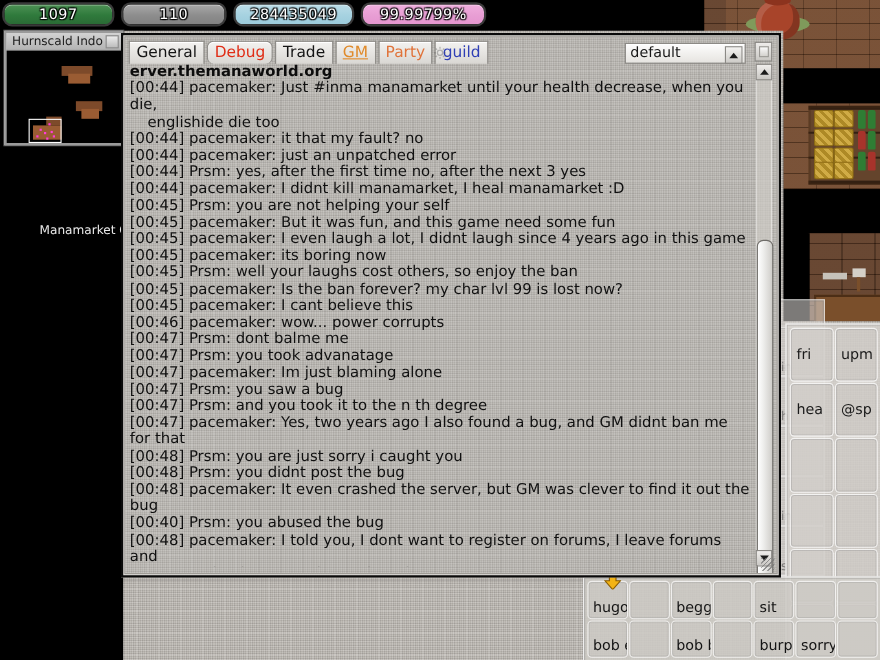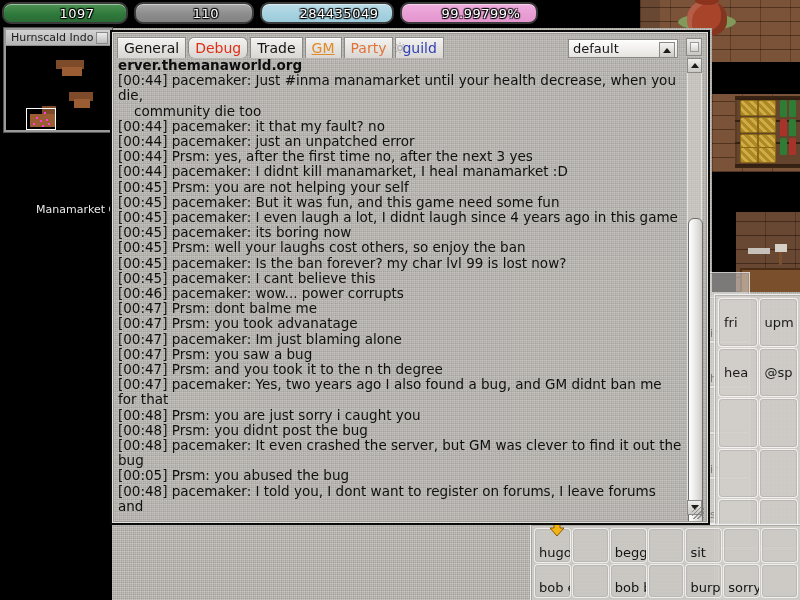--- a/index.html
+++ b/index.html
@@ -54,21 +54,20 @@
   
   .statusbars{position:absolute;left:0;top:0;display:flex;gap:6px;padding:2px 0 0 2px;z-index:40;}
   .sbar{
     position:relative;height:18px;border:2px solid #3a3a3a;border-radius:9px;
     box-shadow:inset 0 1px 0 rgba(255,255,255,.45), 0 1px 0 rgba(0,0,0,.6);
     display:flex;align-items:center;justify-content:center;
     font-size:13px;color:#fff;font-weight:normal;
     text-shadow:1px 1px 1px #000,-1px -1px 1px #000,1px -1px 1px #000,-1px 1px 1px #000;
     font-family:"DejaVu Sans","Liberation Sans",sans-serif;
     letter-spacing:.5px;
-    padding-left:24px;
   }
   .sbar-hp{width:98px;background:linear-gradient(180deg,#4e9255,#2f7a3c 55%,#2a6b35);}
   .sbar-mp{width:92px;background:linear-gradient(180deg,#a9a9a9,#8d8d8d 55%,#828282);}
   .sbar-xp{width:106px;background:linear-gradient(180deg,#bcdde8,#a6d2e0 55%,#9ccbdb);color:#fff;}
   .sbar-job{width:110px;background:linear-gradient(180deg,#f0aede,#e89ed4 55%,#e596cf);color:#fff;}
 
   
   .minimap{
     position:absolute;left:4px;top:28px;width:104px;height:100px;
     background:#e5e5e5;border:2px solid #9a9a9a;
@@ -455,21 +454,21 @@
         <span class="caret">
             <span class="caret-up"></span>
           </span>
       </div>
 
       <div class="chat-btn-tr"></div>
 
       <div class="chatlog">
         <div class="chatline top">erver.themanaworld.org</div>
         <div class="chatline">[00:44] pacemaker: Just #inma manamarket until your health decrease, when you die,</div>
-        <div class="chatline cont">community die too</div>
+        <div class="chatline cont">englishide die too</div>
         <div class="chatline">[00:44] pacemaker: it that my fault? no</div>
         <div class="chatline">[00:44] pacemaker: just an unpatched error</div>
         <div class="chatline">[00:44] Prsm: yes, after the first time no, after the next 3 yes</div>
         <div class="chatline">[00:44] pacemaker: I didnt kill manamarket, I heal manamarket :D</div>
         <div class="chatline">[00:45] Prsm: you are not helping your self</div>
         <div class="chatline">[00:45] pacemaker: But it was fun, and this game need some fun</div>
         <div class="chatline">[00:45] pacemaker: I even laugh a lot, I didnt laugh since 4 years ago in this game</div>
         <div class="chatline">[00:45] pacemaker: its boring now</div>
         <div class="chatline">[00:45] Prsm: well your laughs cost others, so enjoy the ban</div>
         <div class="chatline">[00:45] pacemaker: Is the ban forever? my char lvl 99 is lost now?</div>
@@ -477,21 +476,21 @@
         <div class="chatline">[00:46] pacemaker: wow... power corrupts</div>
         <div class="chatline">[00:47] Prsm: dont balme me</div>
         <div class="chatline">[00:47] Prsm: you took advanatage</div>
         <div class="chatline">[00:47] pacemaker: Im just blaming alone</div>
         <div class="chatline">[00:47] Prsm: you saw a bug</div>
         <div class="chatline">[00:47] Prsm: and you took it to the n th degree</div>
         <div class="chatline">[00:47] pacemaker: Yes, two years ago I also found a bug, and GM didnt ban me for that</div>
         <div class="chatline">[00:48] Prsm: you are just sorry i caught you</div>
         <div class="chatline">[00:48] Prsm: you didnt post the bug</div>
         <div class="chatline">[00:48] pacemaker: It even crashed the server, but GM was clever to find it out the bug</div>
-        <div class="chatline">[00:05] Prsm: you abused the bug</div>
+        <div class="chatline">[00:40] Prsm: you abused the bug</div>
         <div class="chatline">[00:48] pacemaker: I told you, I dont want to register on forums, I leave forums and</div>
         <div class="chatline cont">community, just enter here when there's events</div>
 
       </div>
 
       <div class="chat-scroll">
         <div class="sc-up">
             <span class="caret-up"></span>
           </div>
         <div class="sc-thumb" style="top:160px;height:315px;"></div>

